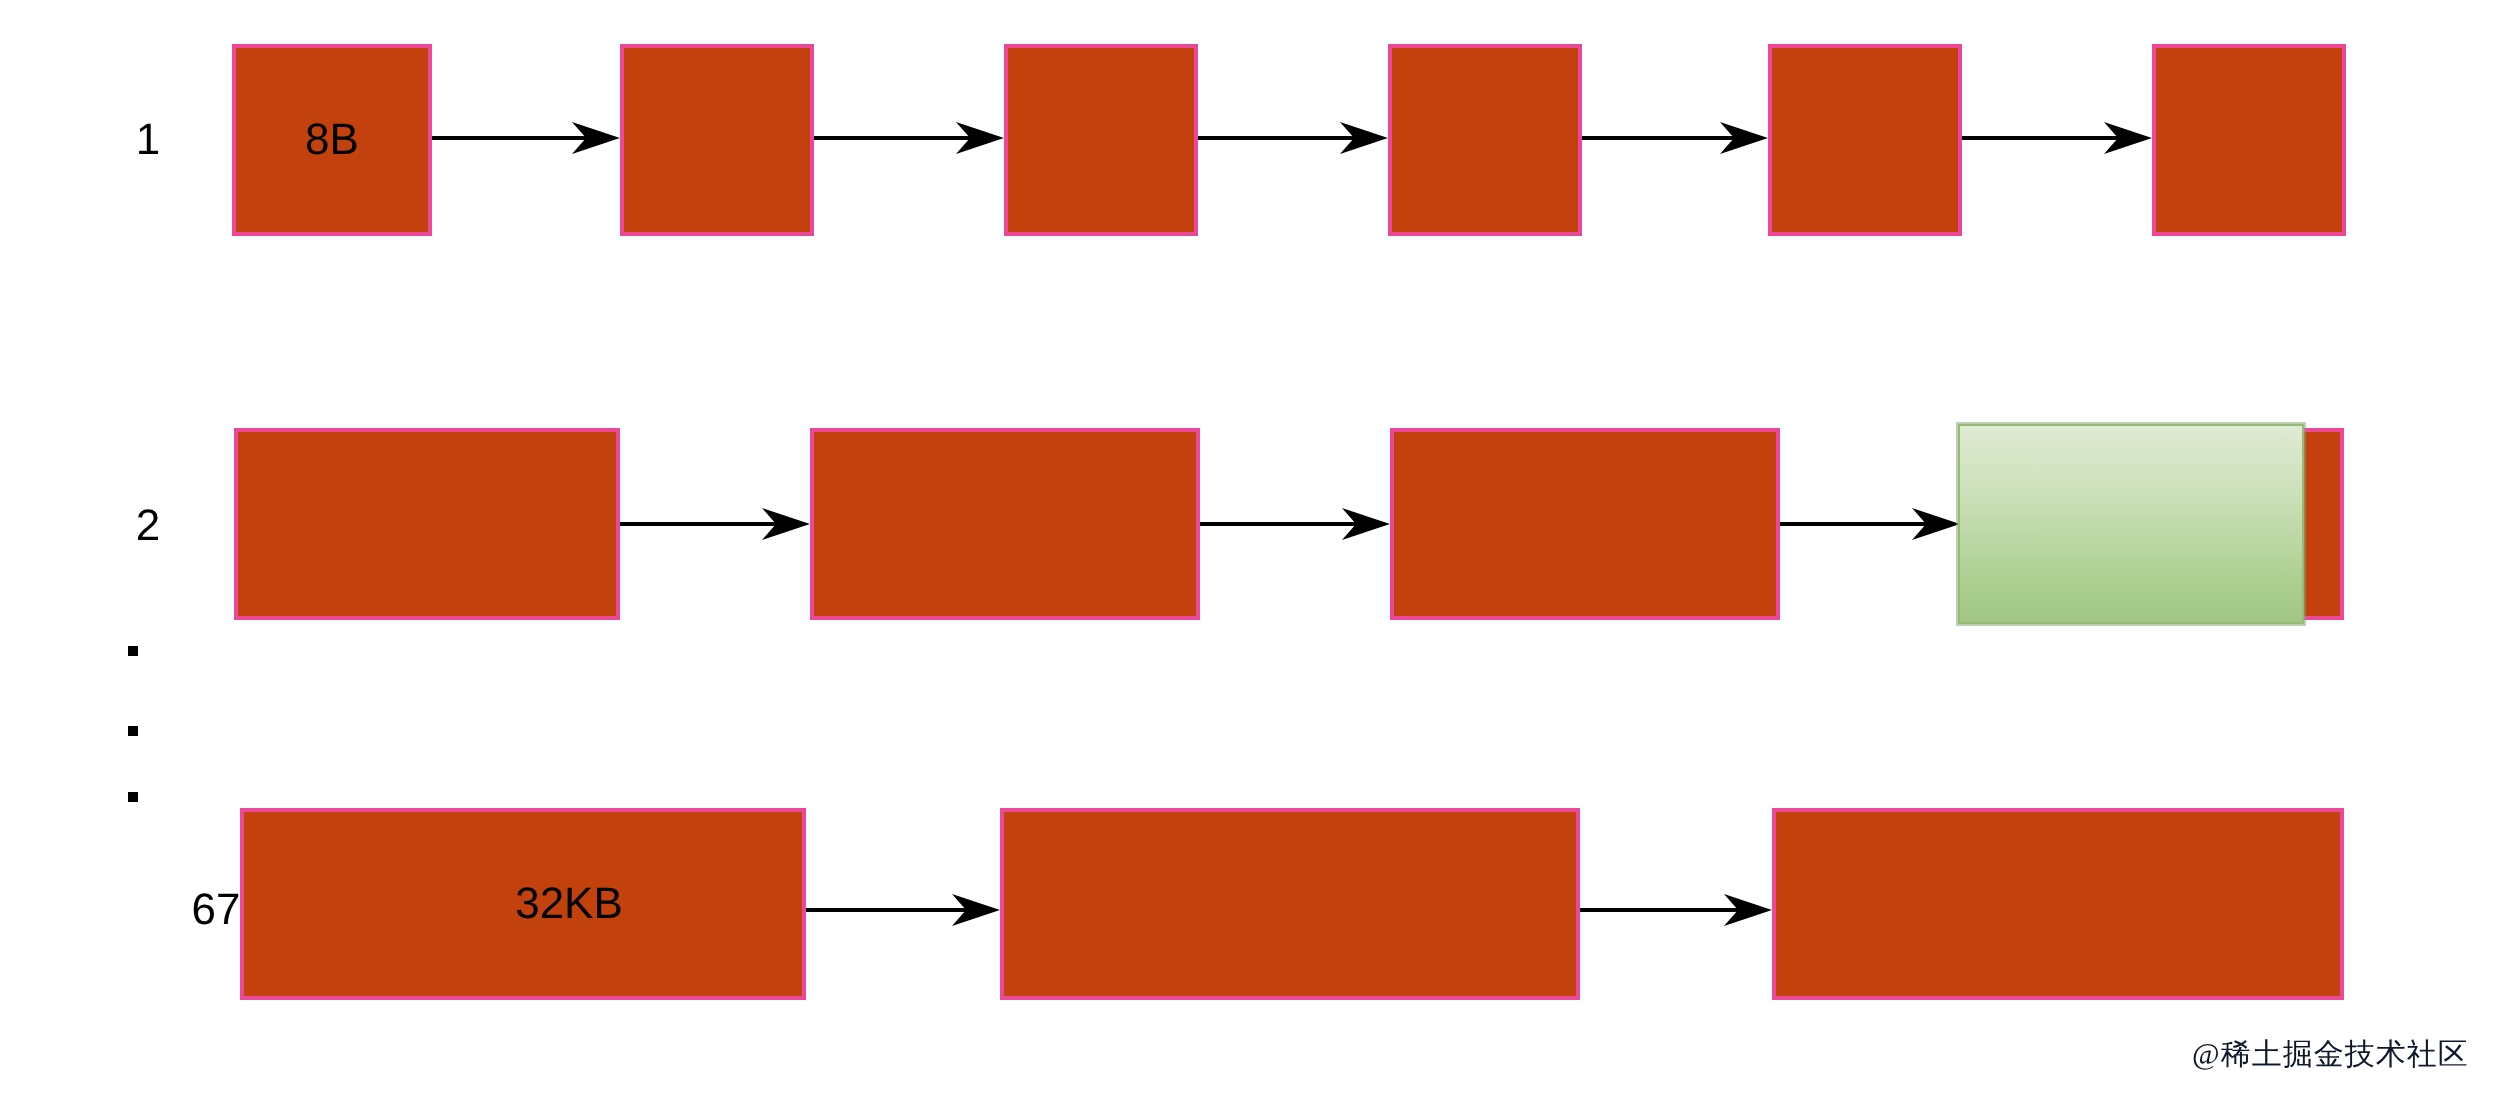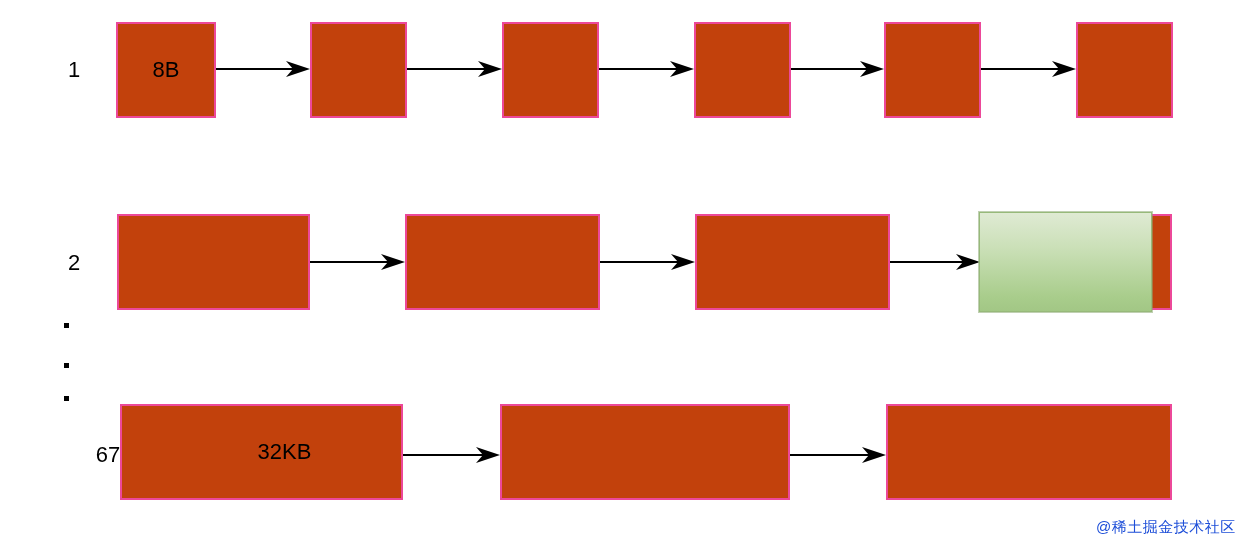--- a/index.html
+++ b/index.html
@@ -60,23 +60,23 @@
     line-height: 0;
   }
   .ellipsis-dot {
     position: absolute;
     width: 5px;
     height: 5px;
     background: #000000;
   }
   .watermark {
     position: absolute;
-    font-family: Liberation Sans, sans-serif;
+    font-family: Liberation Serif, serif;
     font-size: 15px;
-    color: #1d4ed8;
+    color: #0f172a;
     white-space: nowrap;
     letter-spacing: 0.5px;
   }
 </style>
 </head>
 <body>
 
 <div id="canvas">
 
   <div class="row-label" style="left:62px; top:59px; width:24px;">1</div>

